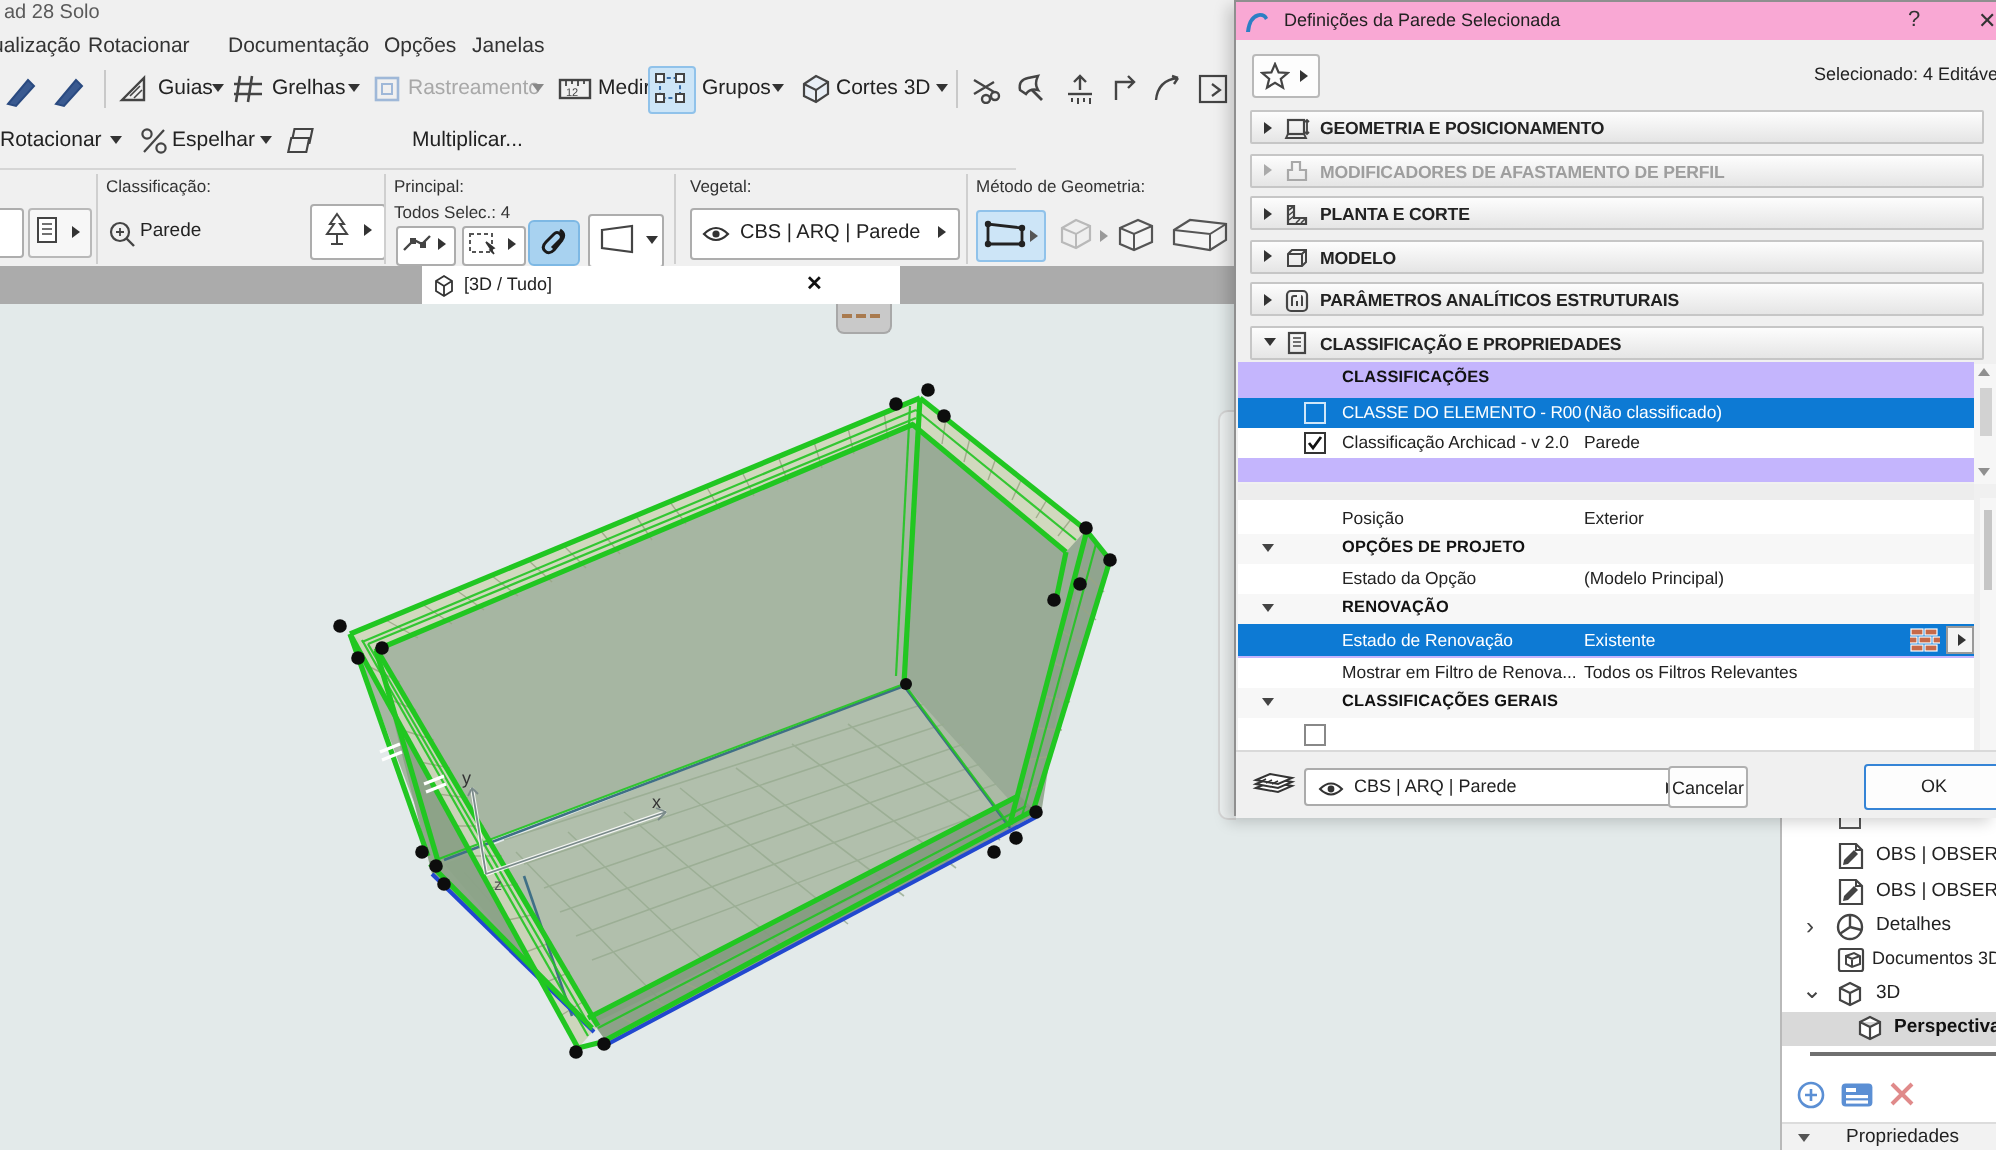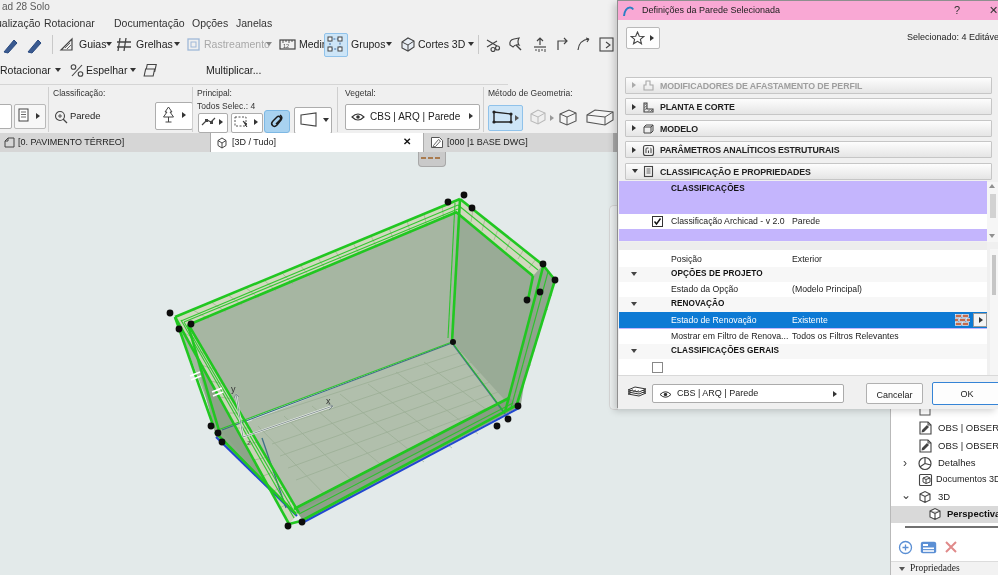--- a/index.html
+++ b/index.html
@@ -210,39 +210,26 @@
       <path d="M3 8 L12 4 L19 7 L19 15 L10 19 L3 16 Z" fill="#f4f4f4" stroke="#555" stroke-width="1.1"></path>
       <path d="M3 8 L10 11 L19 7 M10 11 L10 19" fill="none" stroke="#555" stroke-width="1"></path>
     </svg>
     <svg class="abs" style="left:585px;top:21px;" width="30" height="21" viewBox="0 0 30 21">
       <path d="M2 9 L10 4 L28 6 L28 14 L20 19 L2 16 Z" fill="#f4f4f4" stroke="#555" stroke-width="1.1"></path>
       <path d="M2 9 L20 11 L28 6 M20 11 L20 19" fill="none" stroke="#555" stroke-width="1"></path>
     </svg>
   </div>
 
   <div class="abs" id="tabbar" style="left:0;top:133px;width:617px;height:19px;background:#ababab;">
-    <div class="abs" style="left:0;top:0;width:210px;height:19px;background:#d6d6d6;border-right:1px solid #ababab;">
-      <svg width="11" height="11" viewBox="0 0 11 11" style="position:absolute;left:4px;top:4px;">
-          <path d="M1 4 L1 10 L10 10 M1 4 L4 1 L10 1 L10 10 M4 1 L4 4 L1 4" fill="none" stroke="#444" stroke-width="1"></path>
-        </svg>
-      <span class="lbl" style="left:18px;top:4px;font-size:9px;color:#222;">[0. PAVIMENTO TÉRREO]</span>
-    </div>
     <div class="abs" style="left:211px;top:0;width:211px;height:19px;background:#ffffff;padding-left:28px;">
       <svg width="12" height="12" viewBox="0 0 12 12" style="position:absolute;left:5px;top:3.5px;">
           <path d="M2 3.5 L6 1 L10 3.5 L10 8.5 L6 11 L2 8.5 Z M2 3.5 L6 6 L10 3.5 M6 6 L6 11" fill="none" stroke="#333" stroke-width="0.9"></path>
         </svg>
       <span class="lbl" style="left:21px;top:4px;font-size:9px;color:#222;">[3D / Tudo]</span>
       <span class="lbl" style="left:192px;top:3px;font-size:10px;color:#111;font-weight:bold;">✕</span>
-    </div>
-    <div class="abs" style="left:423px;top:0;width:189px;height:19px;background:#d6d6d6;border-left:1px solid #ababab;">
-      <svg width="14" height="13" viewBox="0 0 14 13" style="position:absolute;left:6px;top:3px;">
-          <path d="M1.5 1.5 L9.5 1.5 L12.5 4.5 L12.5 11.5 L1.5 11.5 Z" fill="#fff" stroke="#555" stroke-width="1"></path>
-          <path d="M3.5 9.5 L8.5 3.5 L10.5 5 L5.5 10.5 L3 10.8 Z" fill="none" stroke="#555" stroke-width="0.9"></path>
-        </svg>
-      <span class="lbl" style="left:23px;top:4px;font-size:9px;color:#222;">[000 |1 BASE DWG]</span>
     </div>
   </div>
 
   <div class="abs" id="viewport" style="left:0;top:152px;width:890px;height:423px;background:#e3eaea;">
 
     <div class="abs" style="left:418px;top:0px;width:26px;height:14px;background:#c9c9c9;border:1px solid #a8a8a8;border-top:none;border-radius:0 0 4px 4px;">
       <div class="abs" style="left:2px;top:5px;width:5px;height:2px;background:#a97a4e;"></div>
       <div class="abs" style="left:9px;top:5px;width:5px;height:2px;background:#a97a4e;"></div>
       <div class="abs" style="left:16px;top:5px;width:5px;height:2px;background:#a97a4e;"></div>
     </div>
@@ -502,21 +489,21 @@
           <rect x="3" y="6.5" width="11" height="1.6" fill="#fff"></rect>
           <rect x="3" y="9.2" width="11" height="1.6" fill="#fff"></rect>
         </svg>
       <svg style="position:absolute;left:52px;top:1px;" width="16" height="16" viewBox="0 0 16 16">
           <path d="M3 3 L13 13 M13 3 L3 13" stroke="#e08a8a" stroke-width="2"></path>
         </svg>
     </div>
 
     <div class="abs" style="left:0;top:181px;width:108px;height:14px;background:#f2f2f2;border-top:1px solid #dcdcdc;">
       <div class="abs tri-d" style="left:8px;top:5px;border-top-color:#555;"></div>
-      <span class="lbl" style="left:19px;top:1px;font-size:9.5px;color:#222;font-family:Liberation Serif, serif;">Propriedades</span>
+      <span class="lbl" style="left:32px;top:1px;font-size:9.5px;color:#222;">Propriedades</span>
     </div>
   </div>
 
   <div class="abs" id="dialog" style="left:617px;top:0;width:381px;height:408px;background:#f0f0f0;border:1px solid #8f8f8f;border-right:none;box-sizing:border-box;box-shadow:-3px 3px 7px rgba(0,0,0,0.18);">
 
     <div class="abs" style="left:0;top:0;width:381px;height:19px;background:#f9a8d4;">
       <svg style="position:absolute;left:4px;top:3.5px;" width="13" height="12" viewBox="0 0 13 12">
           <path d="M1 11 Q2 2 8 1.5 Q11 1.5 12 4 L10.5 5 Q9.5 3 7.5 3.5 Q3.5 4.5 3 11 Z" fill="#2d7fc4"></path>
         </svg>
       <span class="lbl" style="left:24px;top:4px;font-size:9px;color:#222;">Definições da Parede Selecionada</span>
@@ -525,20 +512,28 @@
     </div>
 
     <div class="abs" style="left:8px;top:26px;width:32px;height:20px;background:#fdfdfd;border:1px solid #b9b9b9;border-radius:2px;">
       <svg style="position:absolute;left:3px;top:2.5px;" width="15" height="14" viewBox="0 0 15 14">
           <path d="M7.5 1 L9.3 5.2 L13.8 5.5 L10.4 8.4 L11.5 12.8 L7.5 10.4 L3.5 12.8 L4.6 8.4 L1.2 5.5 L5.7 5.2 Z" fill="none" stroke="#444" stroke-width="1.1"></path>
         </svg>
       <div class="abs tri-r" style="left:23px;top:6.5px;"></div>
     </div>
     <span class="lbl" style="left:289px;top:31px;font-size:9px;color:#222;">Selecionado: 4 Editável: 4</span>
 
+    <div class="abs acc" style="top:54px;">
+        <div class="arr"></div>
+        <svg class="aicon" width="13" height="13" viewBox="0 0 13 13">
+          <rect x="2" y="2" width="8" height="7" fill="none" stroke="#444" stroke-width="1.1"></rect>
+          <path d="M2 9 L1 11 L11 11 L10 9 M11.5 2 L11.5 9 M10.5 3 L11.5 2 L12.5 3 M10.5 8 L11.5 9 L12.5 8" fill="none" stroke="#444" stroke-width="0.9"></path>
+        </svg>
+        <span class="atxt">GEOMETRIA E POSICIONAMENTO</span>
+      </div>
     <div class="abs acc dis" style="top:75.5px;">
         <div class="arr" style="border-left-color:#aaa;"></div>
         <svg class="aicon" width="13" height="13" viewBox="0 0 13 13">
           <path d="M4 2 L8 2 L8 6 L11 6 L11 11 L2 11 L2 6 L4 6 Z" fill="none" stroke="#a8a8a8" stroke-width="1.1"></path>
         </svg>
         <span class="atxt" style="color:#9e9e9e;">MODIFICADORES DE AFASTAMENTO DE PERFIL</span>
       </div>
     <div class="abs acc" style="top:97px;padding-left:48px;">
         <div class="arr"></div>
         <svg class="aicon" width="13" height="13" viewBox="0 0 13 13">
@@ -567,20 +562,25 @@
         <svg class="aicon" width="13" height="13" viewBox="0 0 13 13">
           <rect x="2.5" y="1.5" width="8" height="10" fill="none" stroke="#444" stroke-width="1.1"></rect>
           <path d="M4.5 4 L8.5 4 M4.5 6 L8.5 6 M4.5 8 L8.5 8" stroke="#444" stroke-width="0.8"></path>
         </svg>
         <span class="atxt">CLASSIFICAÇÃO E PROPRIEDADES</span>
       </div>
 
     <div class="abs" style="left:1px;top:180px;width:368px;height:194px;background:#c4b5fd;overflow:hidden;">
       <span class="lbl" style="left:52px;top:3px;font-size:8.2px;font-weight:bold;color:#111;letter-spacing:0.1px;">CLASSIFICAÇÕES</span>
 
+      <div class="abs" style="left:0;top:18px;width:368px;height:15px;background:#0d7ad4;">
+        <div class="abs" style="left:33px;top:2px;width:9px;height:9px;border:1.4px solid #cfe6f8;background:#0d7ad4;"></div>
+        <span class="lbl" style="left:52px;top:2px;font-size:8.6px;letter-spacing:-0.1px;color:#fff;">CLASSE DO ELEMENTO - R00</span>
+        <span class="lbl" style="left:173px;top:1.5px;font-size:8.7px;color:#fff;">(Não classificado)</span>
+      </div>
 
       <div class="abs" style="left:0;top:33px;width:368px;height:15px;background:#fff;">
         <div class="abs" style="left:33px;top:2px;width:9px;height:9px;border:1.4px solid #333;background:#fff;">
           <svg width="9" height="9" viewBox="0 0 9 9" style="position:absolute;left:0;top:0;">
               <path d="M1.5 4.5 L3.5 7 L7.5 1.5" fill="none" stroke="#111" stroke-width="1.4"></path>
             </svg>
         </div>
         <span class="lbl" style="left:52px;top:1.5px;font-size:8.7px;color:#222;">Classificação Archicad - v 2.0</span>
         <span class="lbl" style="left:173px;top:1.5px;font-size:8.7px;color:#222;">Parede</span>
       </div>
@@ -658,21 +658,21 @@
         <path d="M5 7 L8 5.5 M8 7.5 L11 6 M11 8 L14 6.5" stroke="#333" stroke-width="0.7"></path>
       </svg>
       <div class="abs" style="left:34px;top:8px;width:192px;height:19px;background:#fff;border:1px solid #ababab;border-radius:2px;box-sizing:border-box;">
         <svg width="13" height="9" viewBox="0 0 13 9" style="position:absolute;left:6px;top:5px;">
             <path d="M1 4.5 Q6.5 -1 12 4.5 Q6.5 10 1 4.5 Z" fill="none" stroke="#333" stroke-width="1"></path>
             <circle cx="6.5" cy="4.5" r="1.7" fill="#333"></circle>
           </svg>
         <span class="lbl" style="left:24px;top:3px;font-size:9px;color:#222;">CBS | ARQ | Parede</span>
         <div class="abs tri-r" style="left:180px;top:6px;"></div>
       </div>
-      <div class="abs" style="left:248px;top:7px;width:57px;height:21px;background:#fdfdfd;border:1px solid #b0b0b0;border-radius:2px;box-sizing:border-box;text-align:center;">
+      <div class="abs" style="left:216px;top:7px;width:40px;height:21px;background:#fdfdfd;border:1px solid #b0b0b0;border-radius:2px;box-sizing:border-box;text-align:center;">
         <span style="font-size:9px;color:#222;line-height:19px;">Cancelar</span>
       </div>
       <div class="abs" style="left:314px;top:6px;width:70px;height:23px;background:#fdfdfd;border:1.5px solid #3584d6;border-radius:2px;box-sizing:border-box;text-align:center;">
         <span style="font-size:9px;color:#222;line-height:20px;">OK</span>
       </div>
     </div>
   </div>
 
 </div>
 

